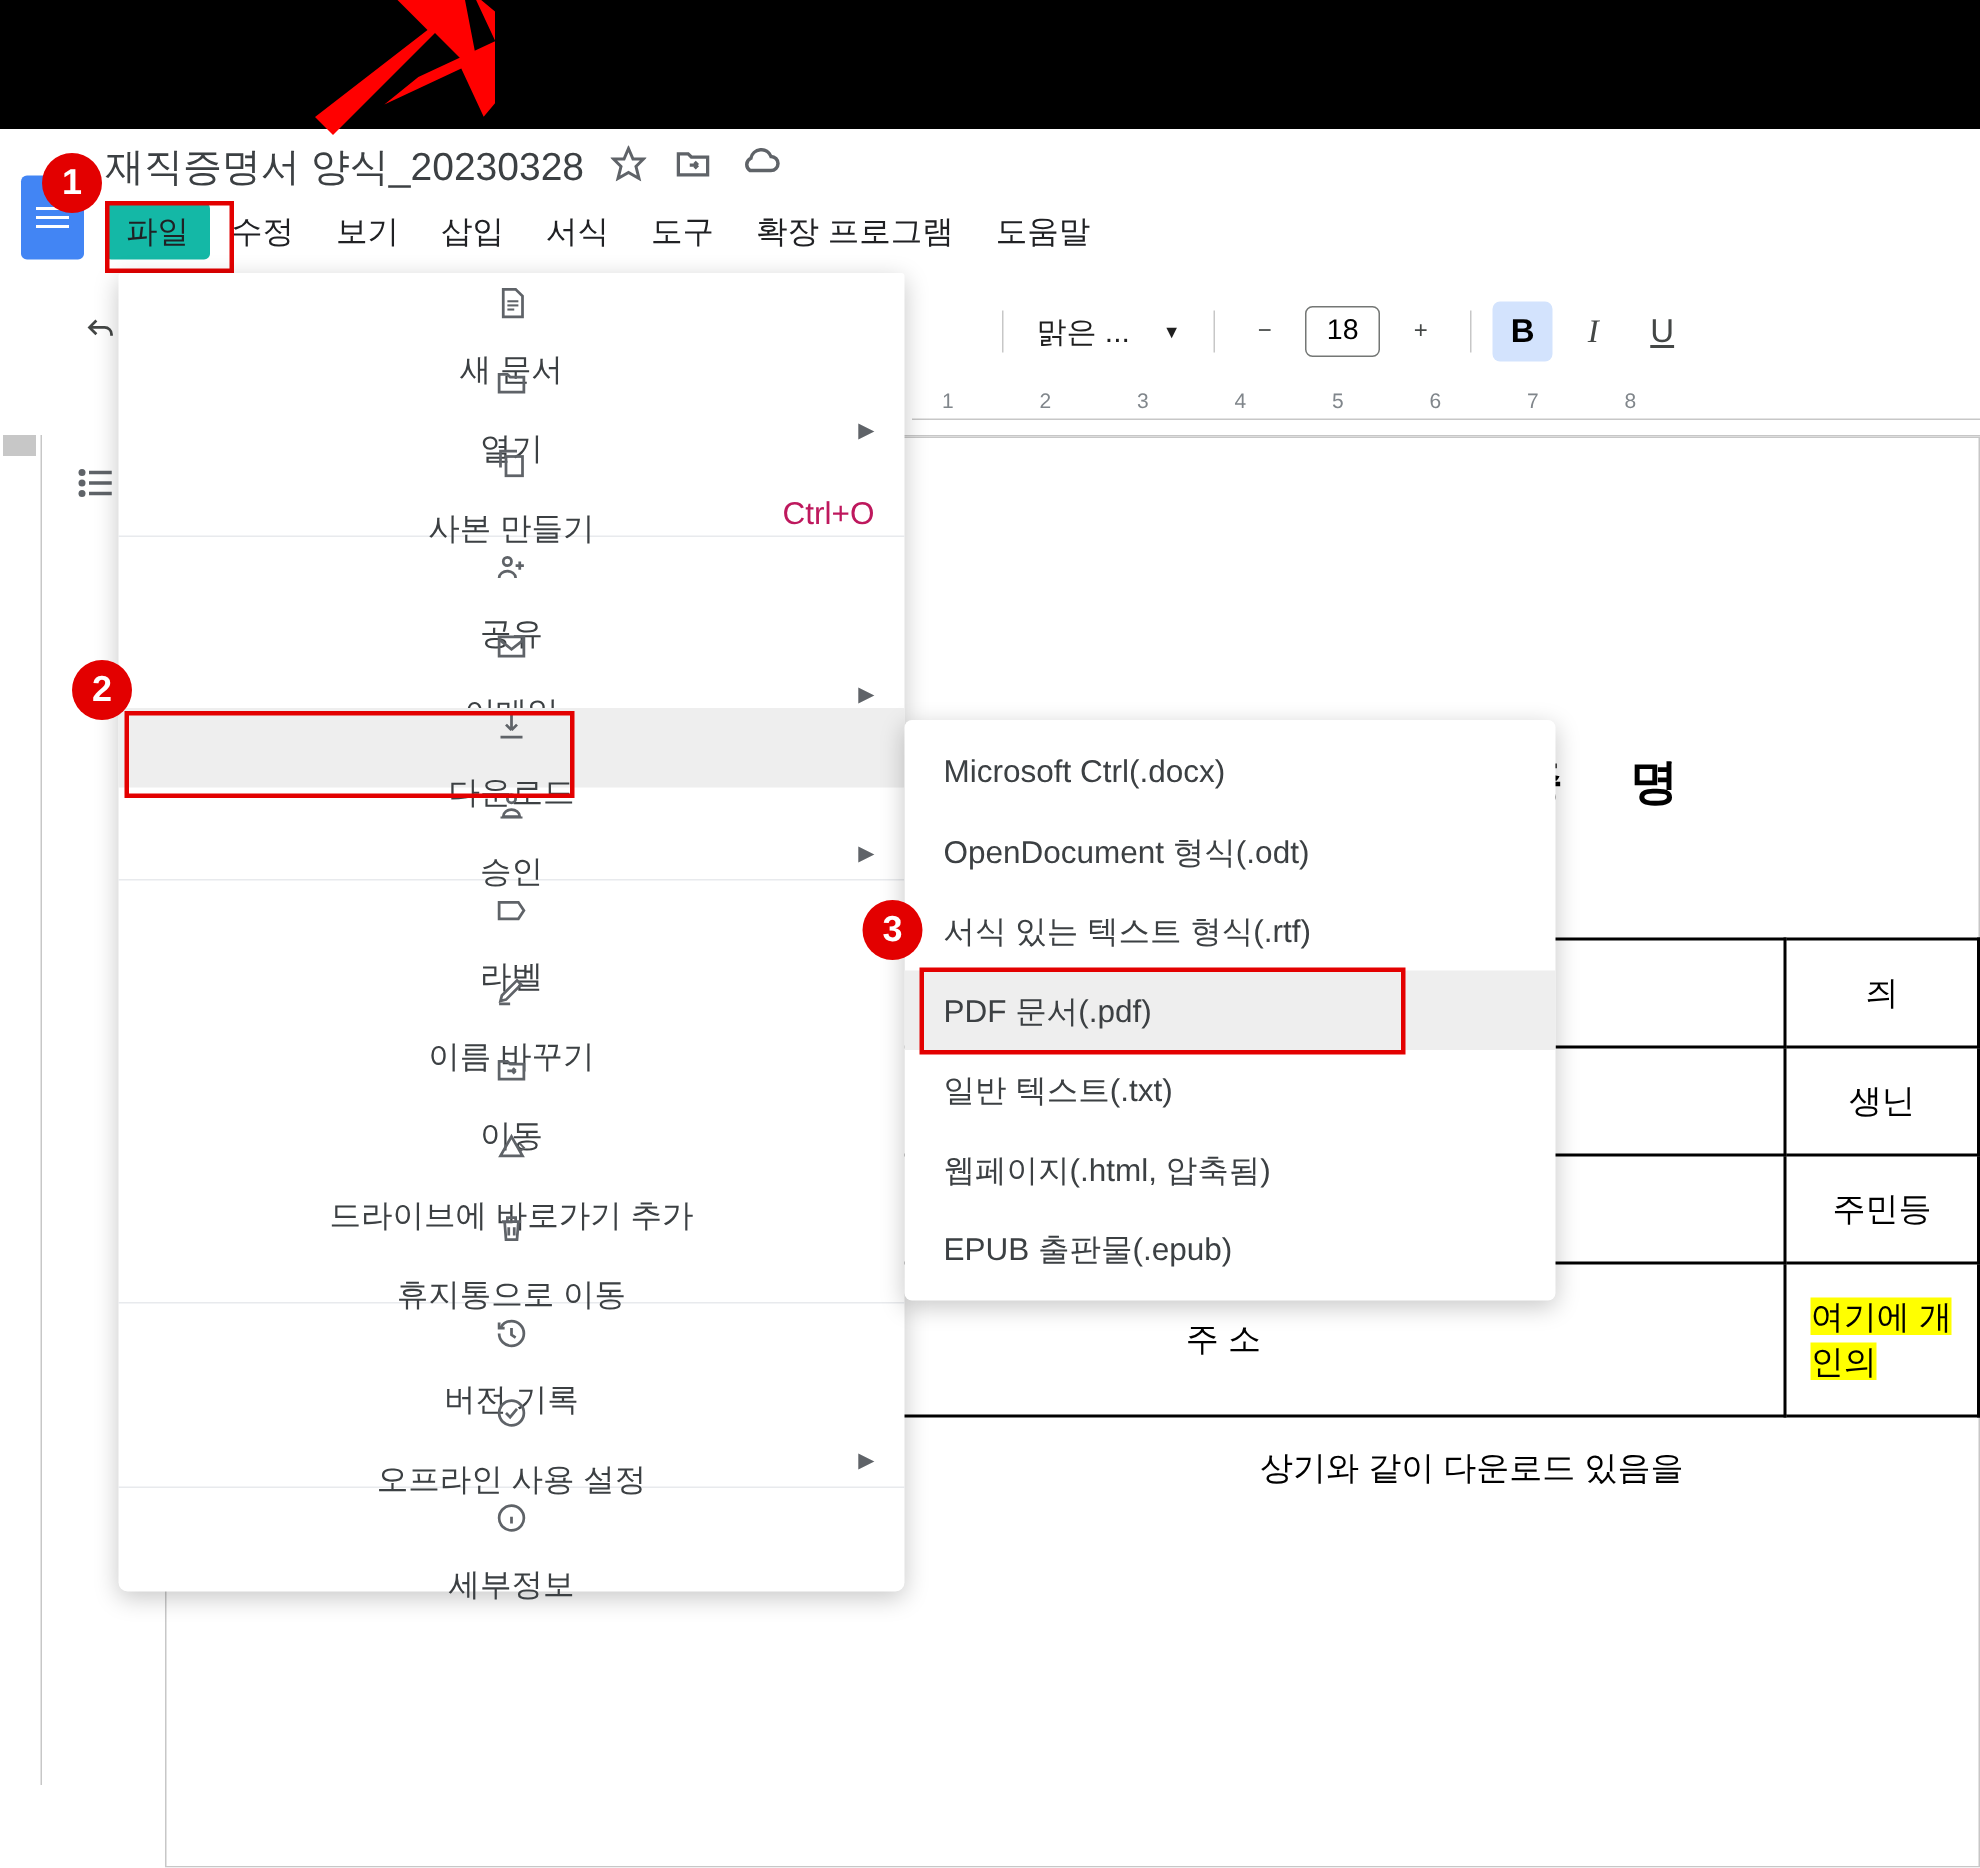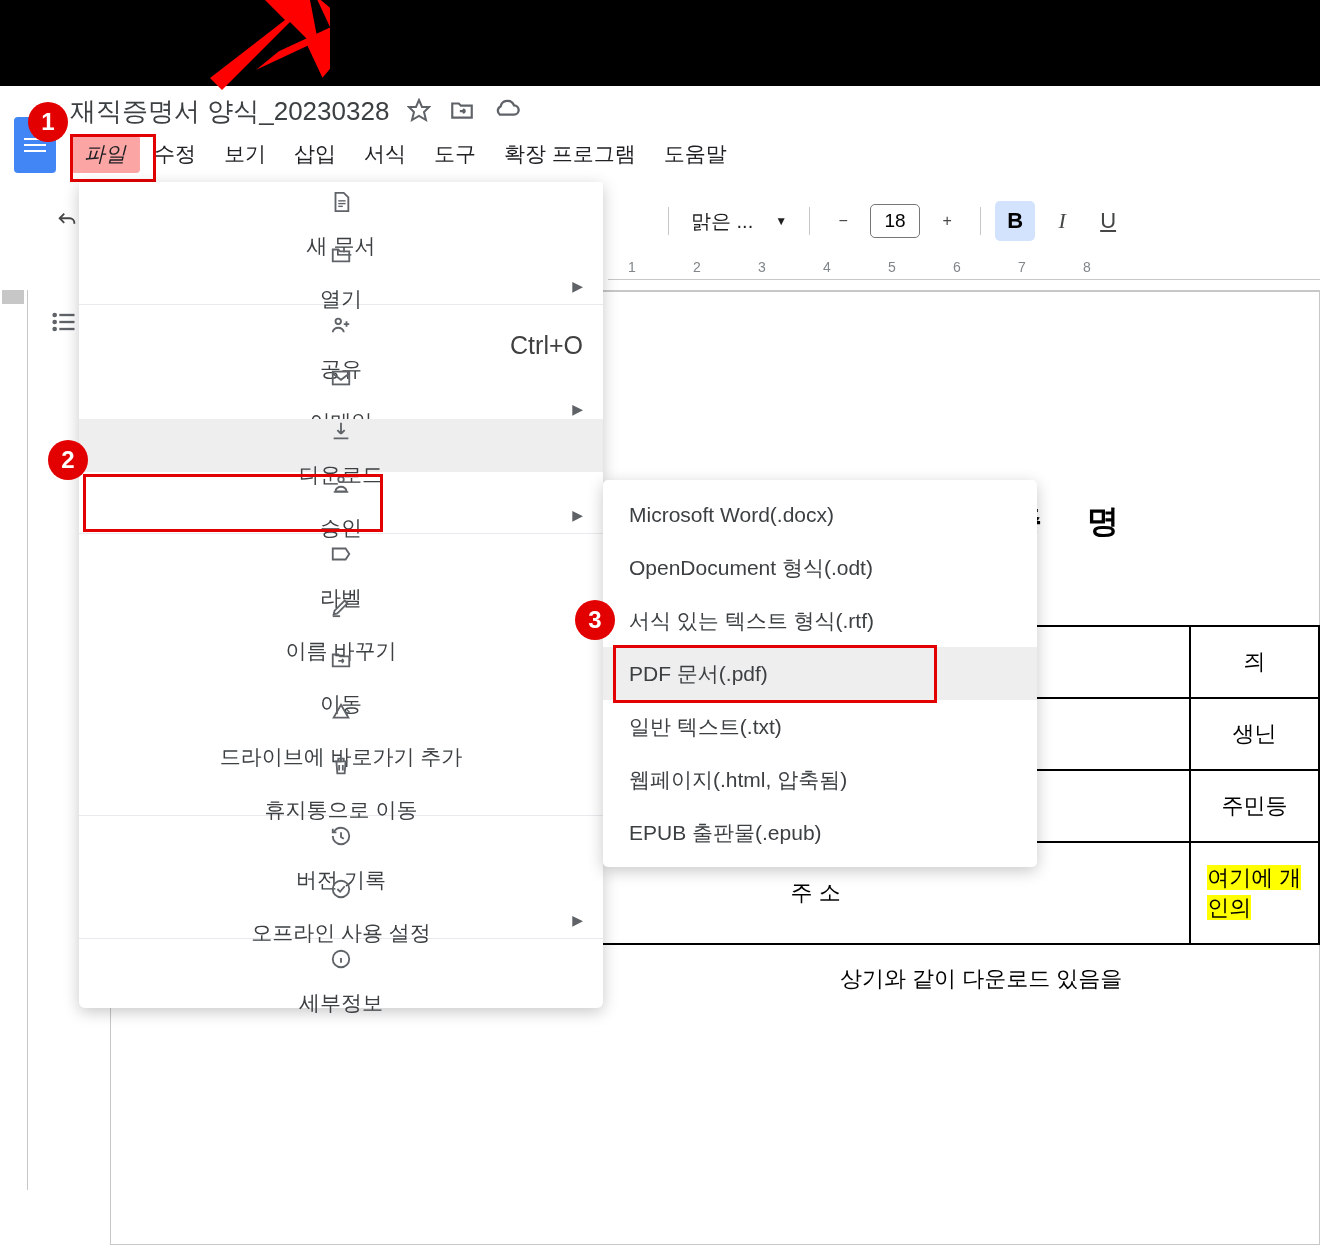--- a/index.html
+++ b/index.html
@@ -62,21 +62,21 @@
       gap: 0;
       margin-top: 4px;
     }
     .menu-item {
       padding: 5px 14px;
       font-size: 21px;
       color: #202124;
       border-radius: 4px;
       cursor: pointer;
     }
-    .menu-item.active { background: #fca5a5; font-style: italic; }
+    .menu-item.active { background: #14b8a6; }
     
     .file-highlight {
       position: absolute;
       top: 134px; left: 70px;
       width: 86px; height: 48px;
       border: 3px solid #e30000;
       z-index: 50;
       pointer-events: none;
     }
     
@@ -217,22 +217,22 @@
     }
     .dd-item:hover, .dd-item.hovered { background: #eeeeee; }
     .dd-icon {
       width: 24px; height: 24px;
       display: flex; align-items: center; justify-content: center;
       color: #5f6368;
       flex-shrink: 0;
     }
     .dd-shortcut {
       margin-left: auto;
-      color: #404040;
-      font-size: 25px;
+      color: #be185d;
+      font-size: 21px;
     }
     .dd-arrow {
       margin-left: auto;
       color: #5f6368;
       font-size: 14px;
     }
     .dd-sep {
       height: 1px;
       background: #e8eaed;
       margin: 8px 0;
@@ -438,20 +438,29 @@
   </div>
   <div class="dd-item">
     <span class="dd-icon">
         <svg width="22" height="22" viewBox="0 0 24 24" fill="none" stroke="#5f6368" stroke-width="2">
           <path d="M3 6h6l2 2h10v11H3z"></path>
         </svg>
       </span>
     <span>열기</span>
     <span class="dd-shortcut">Ctrl+O</span>
   </div>
+  <div class="dd-item">
+    <span class="dd-icon">
+        <svg width="22" height="22" viewBox="0 0 24 24" fill="none" stroke="#5f6368" stroke-width="2">
+          <rect x="8" y="8" width="12" height="14"></rect>
+          <path d="M4 16V4h12"></path>
+        </svg>
+      </span>
+    <span>사본 만들기</span>
+  </div>
   <div class="dd-sep"></div>
   <div class="dd-item">
     <span class="dd-icon">
         <svg width="22" height="22" viewBox="0 0 24 24" fill="#5f6368">
           <circle cx="9" cy="8" r="3" fill="none" stroke="#5f6368" stroke-width="2"></circle>
           <path d="M3 20c0-3 3-5 6-5s6 2 6 5" fill="none" stroke="#5f6368" stroke-width="2"></path>
           <path d="M18 8v6m-3-3h6" stroke="#5f6368" stroke-width="2"></path>
         </svg>
       </span>
     <span>공유</span>
@@ -558,21 +567,21 @@
           <path d="M12 8h.01M12 11v5"></path>
         </svg>
       </span>
     <span>세부정보</span>
   </div>
 </div>
 
 <div class="dl-highlight"></div>
 
 <div class="dropdown2">
-  <div class="dd2-item">Microsoft Word(.docx)</div>
+  <div class="dd2-item">Microsoft Ctrl(.docx)</div>
   <div class="dd2-item">OpenDocument 형식(.odt)</div>
   <div class="dd2-item">서식 있는 텍스트 형식(.rtf)</div>
   <div class="dd2-item hovered">PDF 문서(.pdf)</div>
   <div class="dd2-item">일반 텍스트(.txt)</div>
   <div class="dd2-item">웹페이지(.html, 압축됨)</div>
   <div class="dd2-item">EPUB 출판물(.epub)</div>
 </div>
 
 <div class="pdf-highlight"></div>
 

